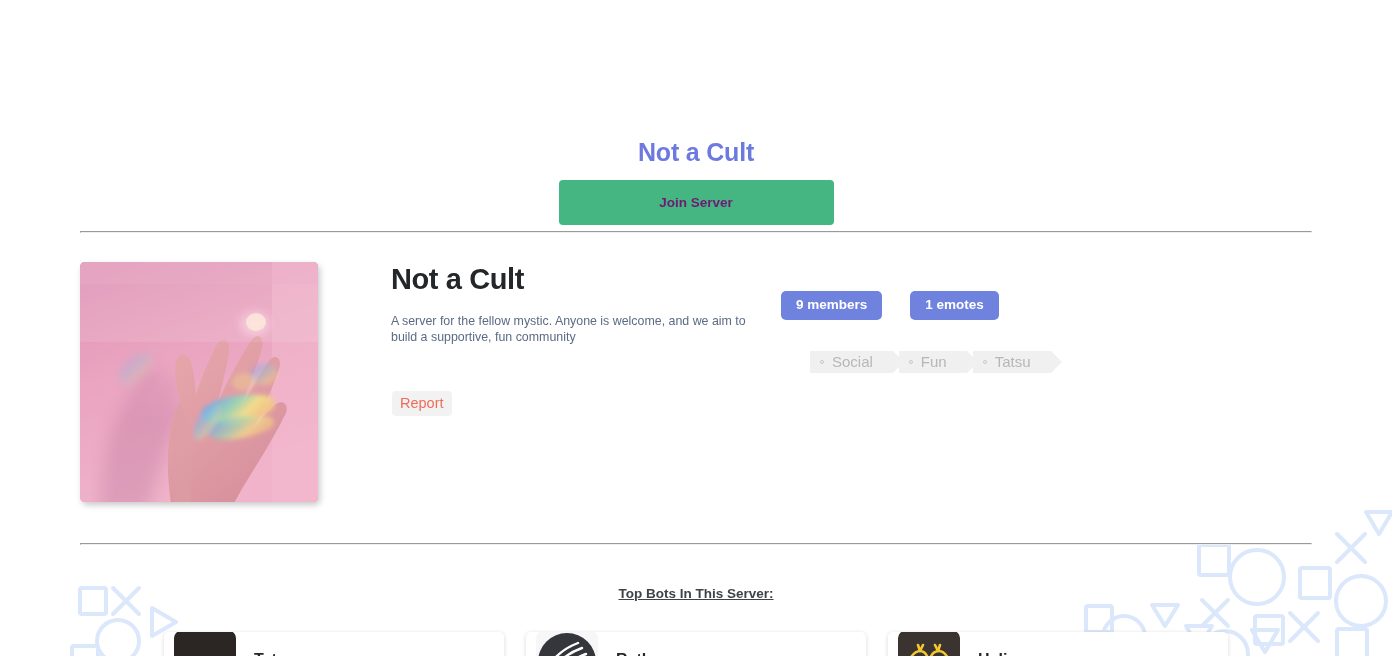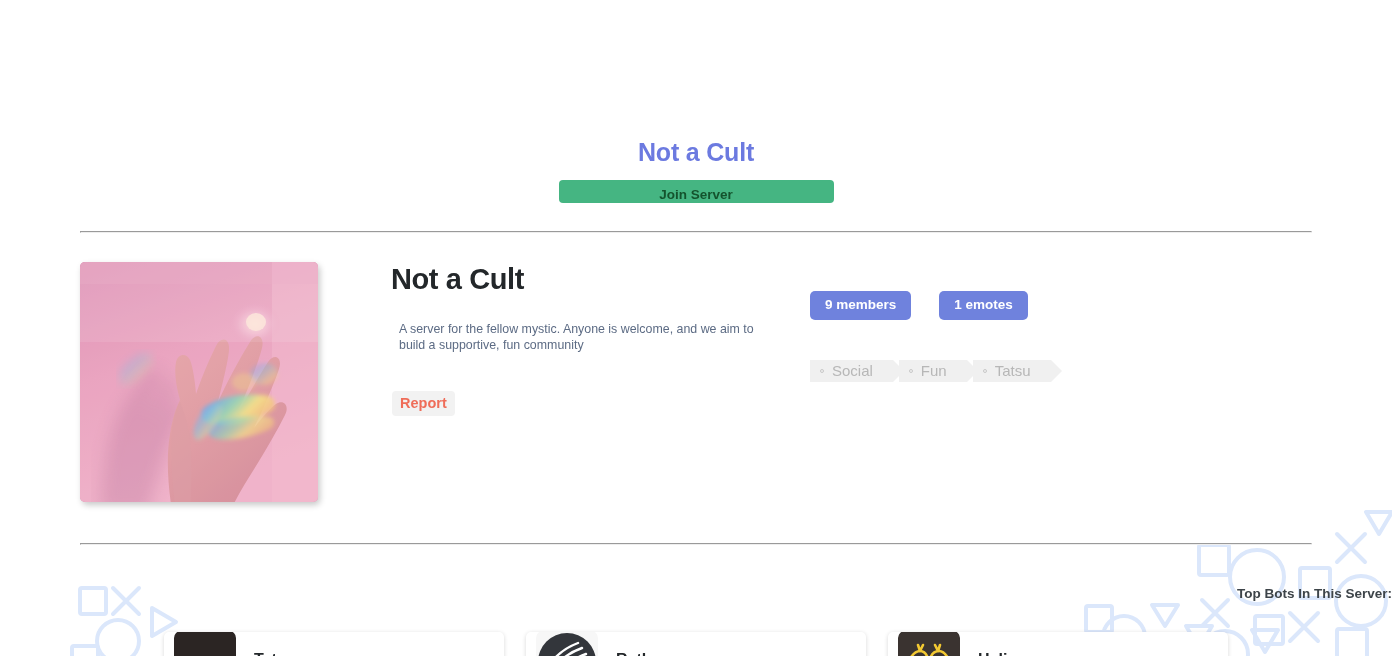--- a/index.html
+++ b/index.html
@@ -44,24 +44,24 @@
     font-size: 25px;
     font-weight: bold;
     color: #6c7ae0;
     letter-spacing: -0.2px;
     line-height: 28px;
   }
   .join-btn {
     display: block;
     margin: 14px auto 0 auto;
     width: 275px;
-    height: 23px;
+    height: 45px;
     line-height: 29px;
     background: #45b582;
-    color: #14532d;
+    color: #701a75;
     font-size: 13.5px;
     font-weight: bold;
     border: none;
     border-radius: 4px;
     cursor: pointer;
     font-family: "Liberation Sans", sans-serif;
     padding: 0;
   }
 
   
@@ -102,46 +102,45 @@
     font-size: 29px;
     font-weight: bold;
     color: #23272a;
     letter-spacing: -0.4px;
   }
 
   .server-desc {
     position: absolute;
     left: 391px; top: 90px;
     width: 382px;
-    margin: 8px;
+    margin: 0;
     font-size: 12.4px;
     line-height: 16px;
     color: #5c6b84;
   }
 
   .report-btn {
     position: absolute;
     left: 392px; top: 168px;
     display: inline-block;
     padding: 4px 8px 5px 8px;
     background: #f2f2f2;
     border: none;
     border-radius: 4px;
     color: #ef6d59;
     font-size: 14.5px;
     font-family: "Liberation Sans", sans-serif;
     cursor: pointer;
     line-height: 16px;
-    font-weight: bold;
   }
 
   
   .stats-row {
     position: absolute;
-    left: 810px; top: 68px;
+    left: 781px; top: 68px;
     display: flex;
     gap: 28px;
   }
   .stat-badge {
     display: inline-block;
     background: #6f82dd;
     color: #ffffff;
     font-size: 13.5px;
     font-weight: bold;
     border-radius: 5px;
@@ -162,21 +161,20 @@
     display: inline-flex;
     align-items: center;
     gap: 8px;
     height: 22px;
     padding: 0 20px 0 10px;
     background: #f0f0f0;
     color: #b7b7b7;
     font-size: 15px;
     line-height: 22px;
     white-space: nowrap;
-    margin-top: 9px;
   }
   .tag-chip::after {
     content: "";
     position: absolute;
     right: -11px; top: 0;
     width: 0; height: 0;
     border-top: 11px solid transparent;
     border-bottom: 11px solid transparent;
     border-left: 11px solid #f0f0f0;
   }
@@ -186,26 +184,27 @@
     border: 1px solid #c9c9c9;
     background: transparent;
     flex: none;
   }
 
   
   .bots-heading {
     position: absolute;
     left: 0; top: 586px;
     width: 1392px;
-    text-align: right;
+    text-align: center;
     font-size: 13.5px;
     font-weight: bold;
     color: #3d4449;
     z-index: 4;
     margin: 0;
+    text-decoration: underline;
   }
 
   .bots-row {
     position: absolute;
     left: 0; top: 632px;
     width: 1392px;
     height: 24px;
     display: flex;
     justify-content: center;
     gap: 22px;

